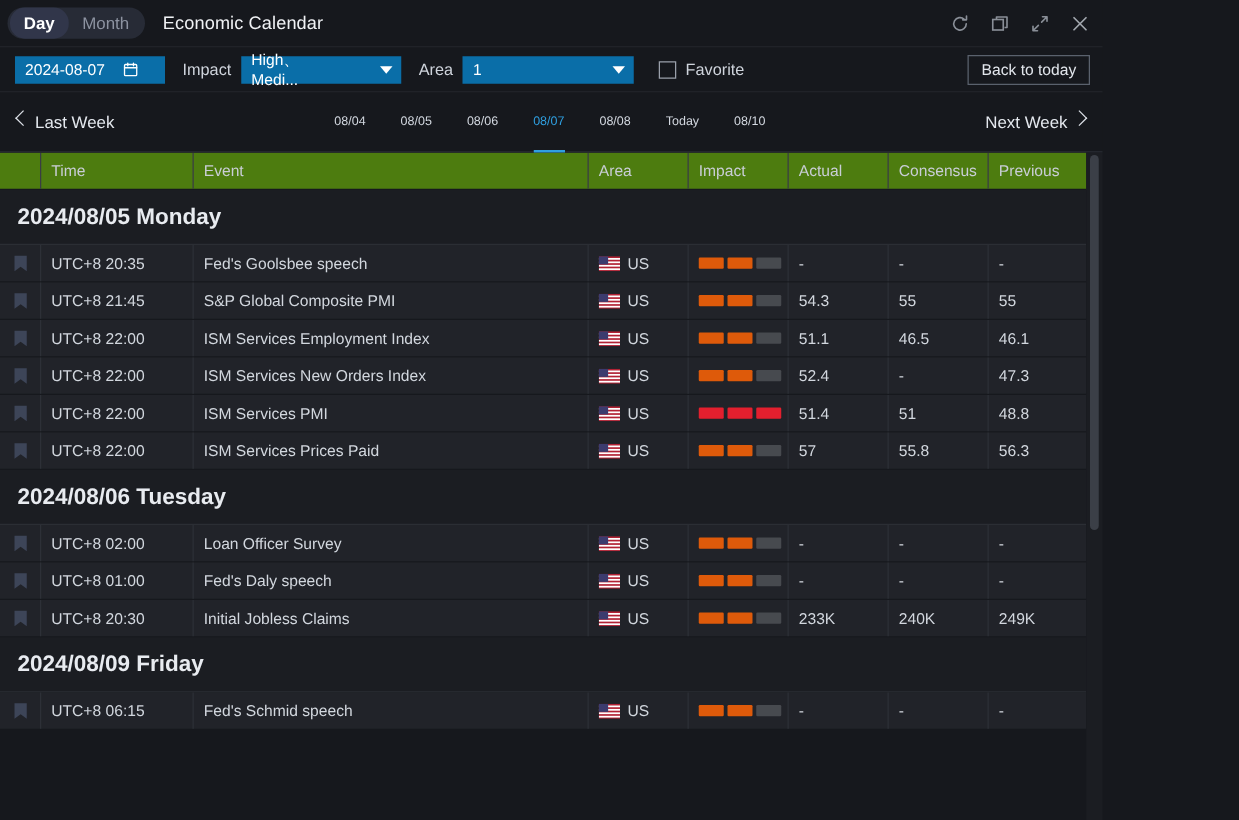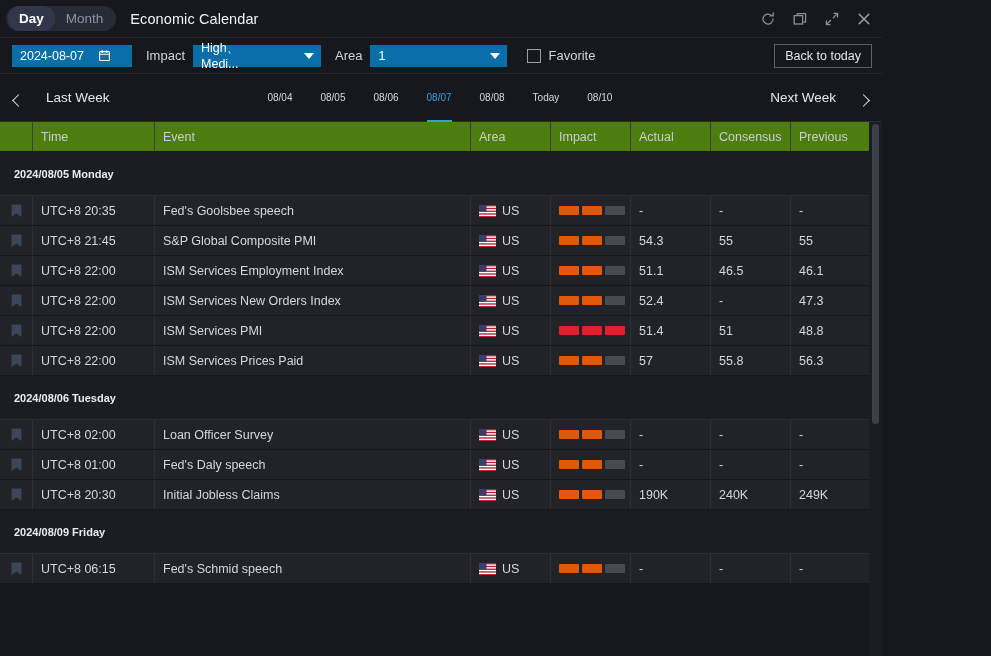--- a/index.html
+++ b/index.html
@@ -71,21 +71,21 @@
   }
 
   
   .weeknav {
     height: 48px; flex: 0 0 48px;
     display: flex; align-items: center;
     padding: 0 14px; background: #16181d;
     border-bottom: 1px solid #2a2d34;
     position: relative;
   }
-  .nav-side { display: flex; align-items: flex-end; gap: 23px; font-size: 13.5px; color: #e4e8ee; cursor: pointer; }
+  .nav-side { display: flex; align-items: flex-start; gap: 5px; font-size: 13.5px; color: #e4e8ee; cursor: pointer; }
   .chev { width: 9px; height: 9px; border-top: 1.6px solid #dfe3ea; border-right: 1.6px solid #dfe3ea; display:inline-block; }
   .chev.left { transform: rotate(-135deg); }
   .chev.right { transform: rotate(45deg); }
   .days { display: flex; align-items: center; gap: 0; margin: 0 auto; height: 100%; }
   .day {
     font-size: 10px; color: #d3d8e0; cursor: pointer;
     padding: 0 14px; height: 100%;
     display: flex; align-items: center; justify-content: center;
     position: relative;
   }
@@ -116,21 +116,21 @@
   .c-cons { flex: 0 0 80px; }
   .c-prev { flex: 0 0 78px; }
 
   .thead .c-star { border-right: 1px solid #3a3d44; }
   .thead .c-time, .thead .c-event, .thead .c-area,
   .thead .c-impact, .thead .c-actual, .thead .c-cons { border-right: 1px solid #3a3d44; }
 
   .daygroup {
     height: 44px; display: flex; align-items: center;
     padding-left: 14px; background: #1b1d22;
-    font-size: 11px; font-weight: 600; color: #e8ebf0;
+    font-size: 18px; font-weight: 600; color: #e8ebf0;
     border-bottom: 1px solid #2b2e34;
   }
   .row {
     height: 30px; display: flex; align-items: stretch;
     background: #212329; border-bottom: 1px solid #16181d;
     font-size: 12.5px; color: #d2d7de;
   }
   .row .cell { border-right: 1px solid #2d3037; }
   .row .c-prev { border-right: none; }
 
@@ -517,21 +517,21 @@
                 <span>US</span>
               </span>
             </div>
             <div class="cell c-impact">
               <div class="bars">
                 <span class="bar on-med"></span>
                 <span class="bar on-med"></span>
                 <span class="bar"></span>
               </div>
             </div>
-            <div class="cell c-actual">190K</div>
+            <div class="cell c-actual">233K</div>
             <div class="cell c-cons">240K</div>
             <div class="cell c-prev">249K</div>
           </div>
           <div class="daygroup">2024/08/09 Friday</div>
           <div class="row">
             <div class="cell c-star">
               <svg class="bookmark" viewBox="0 0 11 14">
                 <path d="M0.6 0.6h9.8v12.4L5.5 9.4 0.6 13z" fill="#3d4558"></path>
               </svg>
             </div>

